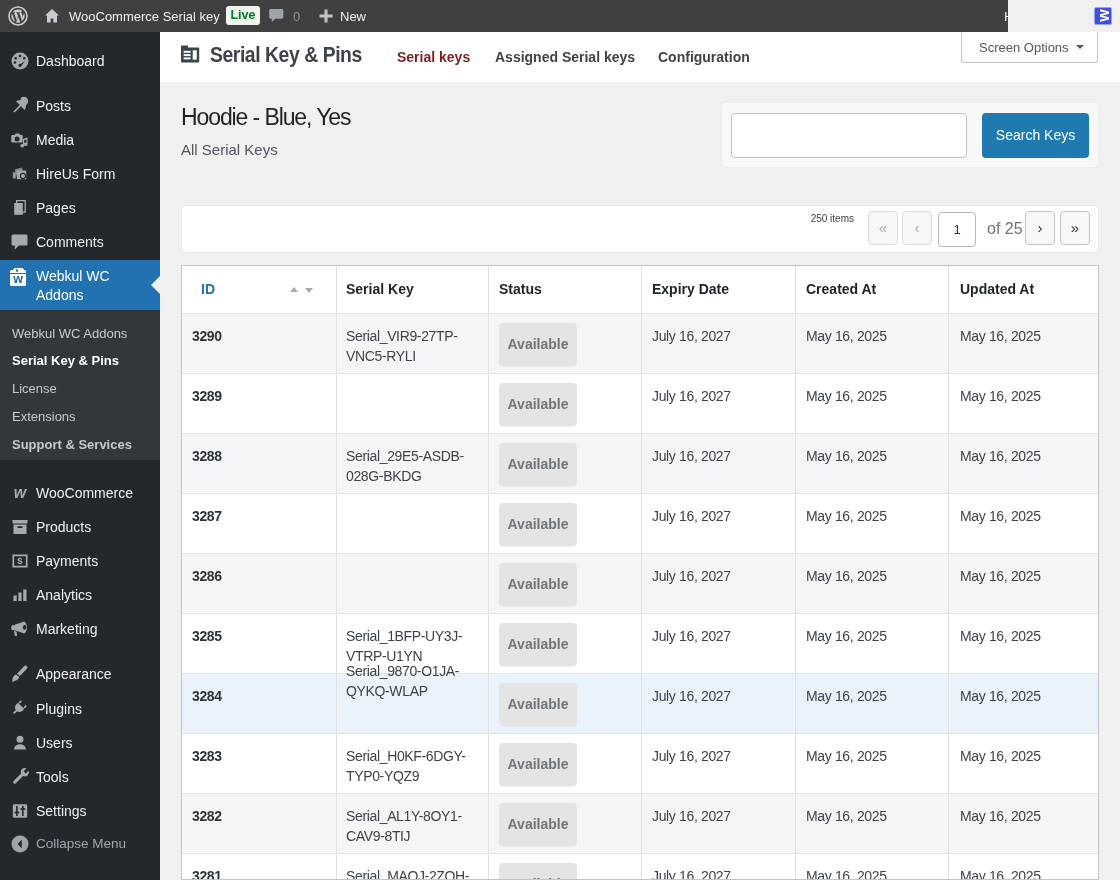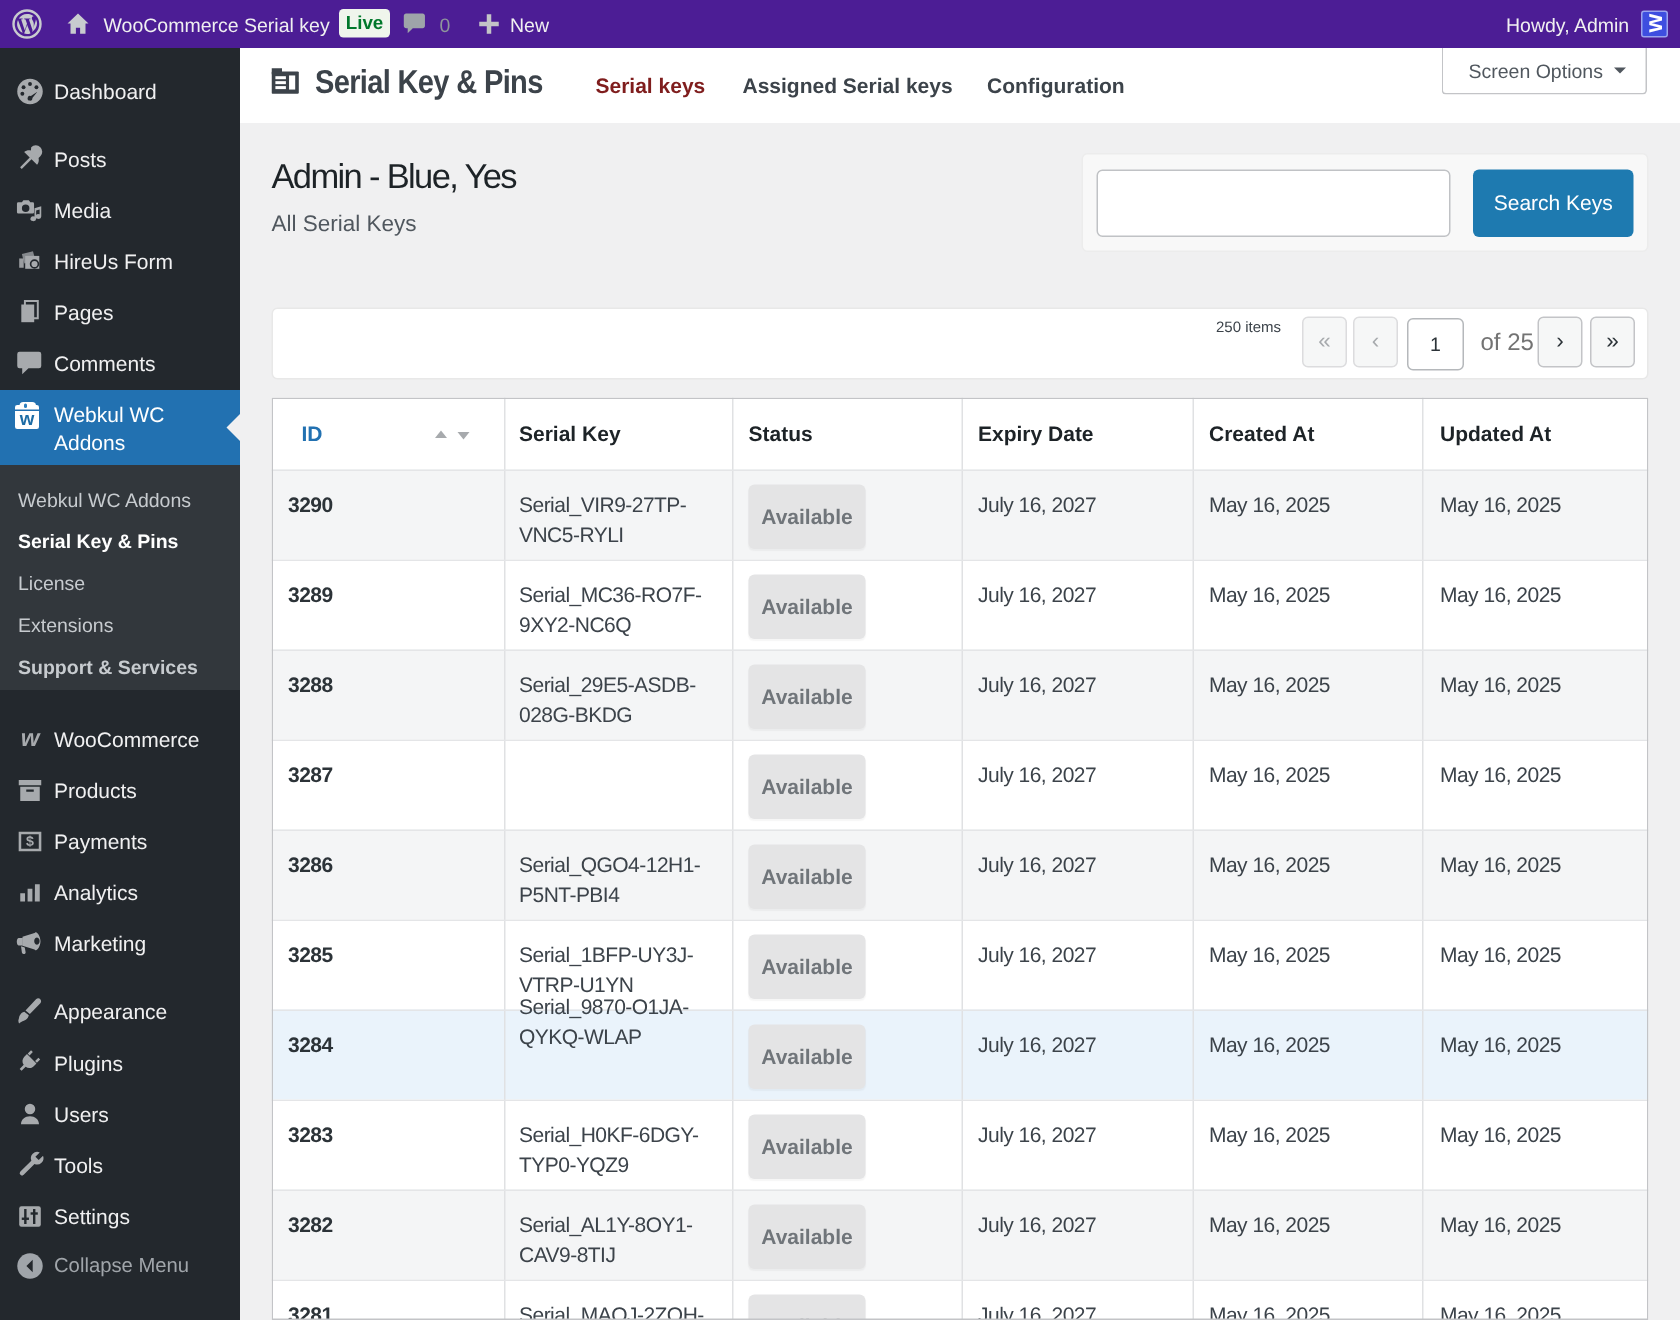--- a/index.html
+++ b/index.html
@@ -1,19 +1,19 @@
 <!DOCTYPE html>
 <html><head>
 <meta charset="utf-8">
 <style>
 *{margin:0;padding:0;box-sizing:border-box}
 html,body{width:1120px;height:880px}
 body{position:relative;overflow:hidden;background:#f0f0f1;font-family:"Liberation Sans",sans-serif;-webkit-font-smoothing:antialiased}
 .a{position:absolute}
-#adminbar{left:0;top:0;width:1120px;height:32px;background:#4c1d95;z-index:50}
+#adminbar{left:0;top:0;width:1008px;height:32px;background:#404040;z-index:50}
 #sidebar{left:0;top:32px;width:160px;height:848px;background:#23282d}
 #submenu{left:0;top:310px;width:160px;height:150px;background:#32373c}
 #wkactive{left:0;top:260px;width:160px;height:50px;background:#2271b1}
 #notch{left:142px;top:276px;width:0;height:0;border:9px solid transparent;border-right-color:#f0f0f1;z-index:45}
 .mi{left:36px;font-size:14px;line-height:20px;color:#f0f0f1;white-space:nowrap;z-index:5}
 .mico{left:10px;width:20px;height:20px;z-index:5}
 .smi{left:12px;font-size:13px;line-height:18px;color:#b8bcc0;white-space:nowrap;z-index:5}
 #hdrbar{left:160px;top:32px;width:960px;height:50px;background:#fff}
 .tab{font-size:14px;font-weight:bold;line-height:20px;color:#3c434a;white-space:nowrap}
 #scropt{left:961px;top:32px;width:137px;height:31px;background:#fff;border:1px solid #c3c4c7;border-top:none;border-radius:0 0 3px 3px;z-index:55}
@@ -177,21 +177,21 @@
 </svg>
 <div class="a txt" style="left:210px;top:42px;font-size:22px;font-weight:bold;color:#3c434a;letter-spacing:-0.5px;transform:scaleX(0.88);transform-origin:0 0">Serial Key &amp; Pins</div>
 <div class="a tab" style="left:397px;top:47px;color:#7f1d1d">Serial keys</div>
 <div class="a tab" style="left:495px;top:47px">Assigned Serial keys</div>
 <div class="a tab" style="left:658px;top:47px">Configuration</div>
 <div class="a" id="scropt">
   <div class="a txt" style="left:17px;top:8px;font-size:13px;line-height:15px;color:#50575e">Screen Options</div>
   <div class="a" style="left:114px;top:13px;width:0;height:0;border:4.5px solid transparent;border-top-color:#50575e"></div>
 </div>
 
-<div class="a txt" style="left:181px;top:105px;font-size:23px;color:#1d2327;line-height:25px;letter-spacing:-1.1px">Admin - Blue, Yes</div>
+<div class="a txt" style="left:181px;top:105px;font-size:23px;color:#1d2327;line-height:25px;letter-spacing:-1.1px">Hoodie - Blue, Yes</div>
 <div class="a txt" style="left:181px;top:141px;font-size:15px;color:#50575e;line-height:18px">All Serial Keys</div>
 
 <div class="a" style="left:721px;top:102px;width:378px;height:66px;background:#f8f8f8;border:1px solid #ececec;border-radius:4px"></div>
 <div class="a" style="left:731px;top:113px;width:236px;height:45px;background:#fff;border:1px solid #c0c2c5;border-radius:4px"></div>
 <div class="a" style="left:982px;top:113px;width:107px;height:45px;background:#1e7ab0;border-radius:4px;text-align:center;font-size:14px;line-height:45px;color:#fff">Search Keys</div>
 
 <div class="a" style="left:181px;top:205px;width:918px;height:48px;background:#fff;border:1px solid #e8e8e8;border-radius:4px"></div>
 <div class="a txt" style="left:760px;top:211px;width:94px;text-align:right;font-size:10px;line-height:16px;color:#3c434a">250 items</div>
 <div class="a pbtn" style="left:868px;width:30px">«</div>
 <div class="a pbtn" style="left:902px;width:30px">‹</div>
@@ -234,38 +234,36 @@
 <div class="a th" style="left:471px;top:14px">Expiry Date</div>
 <div class="a th" style="left:625px;top:14px">Created At</div>
 <div class="a th" style="left:779px;top:14px">Updated At</div>
 <div class="a cell idc" style="left:11px;top:61px">3290</div>
 <div class="a cell" style="left:165px;top:61px">Serial_VIR9-27TP-<br>VNC5-RYLI</div>
 <div class="a avail" style="left:318px;top:58px">Available</div>
 <div class="a cell" style="left:471px;top:61px">July 16, 2027</div>
 <div class="a cell" style="left:625px;top:61px">May 16, 2025</div>
 <div class="a cell" style="left:779px;top:61px">May 16, 2025</div>
 <div class="a cell idc" style="left:11px;top:121px">3289</div>
-<div class="a cell" style="left:165px;top:121px">Serial_MC36-RO7F-<br>9XY2-NC6Q</div>
 <div class="a avail" style="left:318px;top:118px">Available</div>
 <div class="a cell" style="left:471px;top:121px">July 16, 2027</div>
 <div class="a cell" style="left:625px;top:121px">May 16, 2025</div>
 <div class="a cell" style="left:779px;top:121px">May 16, 2025</div>
 <div class="a cell idc" style="left:11px;top:181px">3288</div>
 <div class="a cell" style="left:165px;top:181px">Serial_29E5-ASDB-<br>028G-BKDG</div>
 <div class="a avail" style="left:318px;top:178px">Available</div>
 <div class="a cell" style="left:471px;top:181px">July 16, 2027</div>
 <div class="a cell" style="left:625px;top:181px">May 16, 2025</div>
 <div class="a cell" style="left:779px;top:181px">May 16, 2025</div>
 <div class="a cell idc" style="left:11px;top:241px">3287</div>
 <div class="a avail" style="left:318px;top:238px">Available</div>
 <div class="a cell" style="left:471px;top:241px">July 16, 2027</div>
 <div class="a cell" style="left:625px;top:241px">May 16, 2025</div>
 <div class="a cell" style="left:779px;top:241px">May 16, 2025</div>
 <div class="a cell idc" style="left:11px;top:301px">3286</div>
-<div class="a cell" style="left:165px;top:301px">Serial_QGO4-12H1-<br>P5NT-PBI4</div>
 <div class="a avail" style="left:318px;top:298px">Available</div>
 <div class="a cell" style="left:471px;top:301px">July 16, 2027</div>
 <div class="a cell" style="left:625px;top:301px">May 16, 2025</div>
 <div class="a cell" style="left:779px;top:301px">May 16, 2025</div>
 <div class="a cell idc" style="left:11px;top:361px">3285</div>
 <div class="a cell" style="left:165px;top:361px">Serial_1BFP-UY3J-<br>VTRP-U1YN</div>
 <div class="a avail" style="left:318px;top:358px">Available</div>
 <div class="a cell" style="left:471px;top:361px">July 16, 2027</div>
 <div class="a cell" style="left:625px;top:361px">May 16, 2025</div>
 <div class="a cell" style="left:779px;top:361px">May 16, 2025</div>

